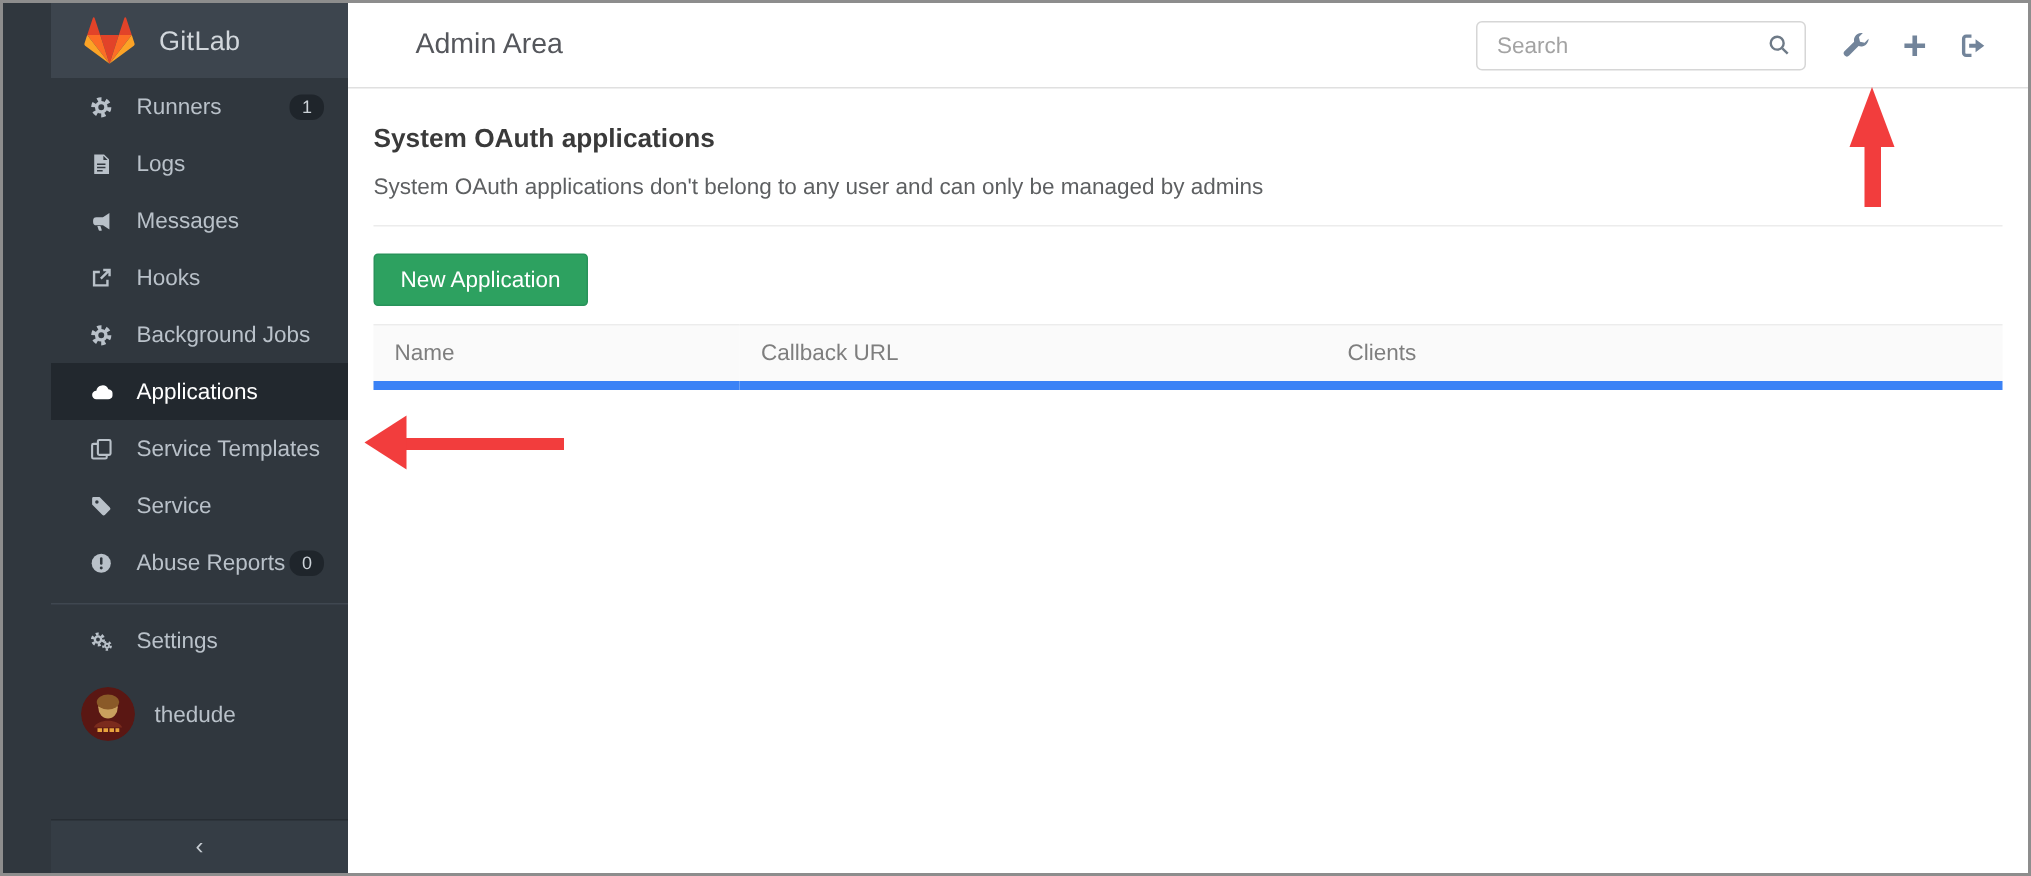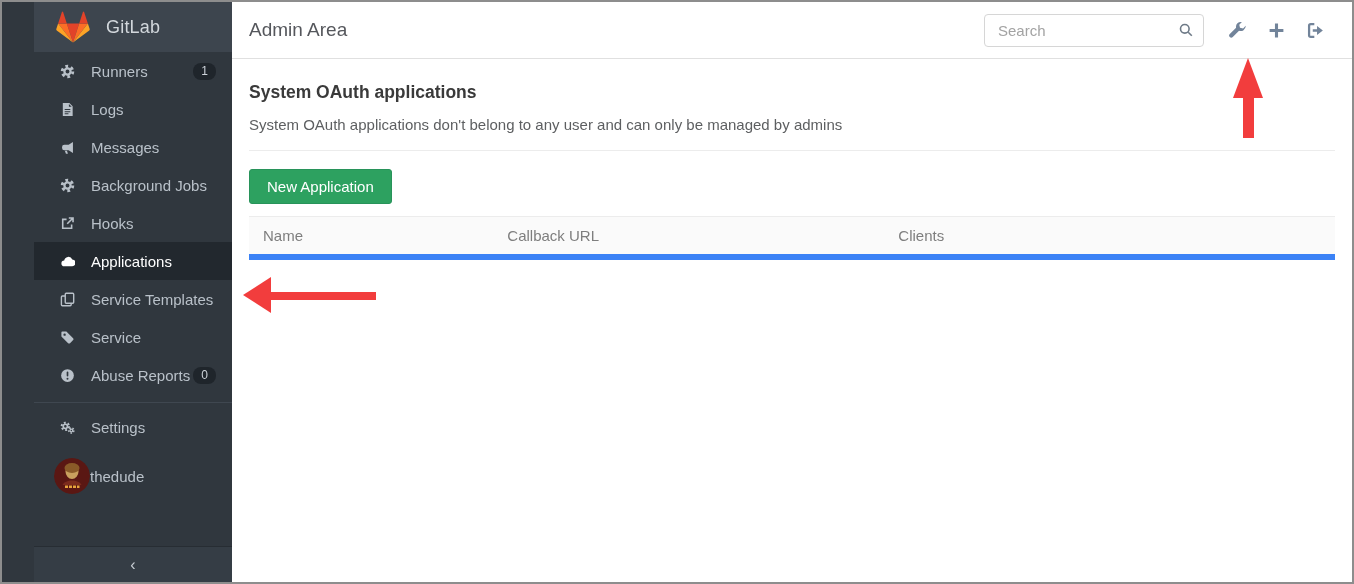--- a/index.html
+++ b/index.html
@@ -17,27 +17,27 @@
   .nav-item{height:38px;display:flex;align-items:center;padding:0 16px 0 24px;cursor:pointer;text-decoration:none;color:#b9c1c9;}
   .nav-item.active{background:#22282e;color:#ffffff;}
   .nav-icon{width:18px;display:flex;justify-content:center;align-items:center;flex:none;}
   .nav-icon svg{width:15px;height:15px;}
   .nav-label{margin-left:15px;white-space:nowrap;}
   .badge{margin-left:auto;background:#1f252b;color:#ccd2d8;font-size:12px;line-height:17px;padding:0 8px;border-radius:8px;}
   .settings-section{border-top:1px solid #3f4750;margin-top:8px;padding-top:5px;flex:none;}
   .user-item{height:60px;display:flex;align-items:center;padding:0 16px 0 20px;cursor:pointer;}
   .avatar{width:36px;height:36px;border-radius:50%;overflow:hidden;flex:none;}
   .avatar svg{width:36px;height:36px;display:block;}
-  .user-name{}
+  .user-name{margin-left:13px;}
   .collapse-bar{margin-top:auto;height:36px;background:#353d45;border-top:1px solid #272d33;display:flex;align-items:center;justify-content:center;color:#c6ccd2;font-size:16px;cursor:pointer;flex:none;}
 
   
   .main{flex:1;display:flex;flex-direction:column;min-width:0;background:#fff;}
   .top-header{height:57px;border-bottom:1px solid #e0e0e0;display:flex;align-items:center;padding:0 17px;flex:none;}
-  .page-title{font-size:19px;color:#55575c;}
+  .page-title{font-size:19px;color:#55575c;margin-left:28px;}
   .header-right{margin-left:auto;display:flex;align-items:center;}
   .search-box{width:220px;height:33px;border:1px solid #d6d6d6;border-radius:4px;display:flex;align-items:center;padding:0 9px 0 11px;}
   .search-box input{border:none;outline:none;flex:1;font-size:15px;font-family:inherit;color:#1d4ed8;min-width:0;background:transparent;}
   .search-box input::placeholder{color:#a3a3a3;}
   .search-glyph{color:#6e7a87;display:flex;}
   .header-icons{display:flex;align-items:center;margin-left:14px;}
   .icon-btn{width:39px;height:30px;display:flex;align-items:center;justify-content:center;color:#72849a;cursor:pointer;}
   .icon-btn svg{width:19px;height:19px;}
 
   .content{padding:0 17px;}
@@ -103,35 +103,35 @@
         <span class="nav-icon">
           <svg viewBox="0 0 16 16" fill="currentColor">
               <path d="M13.8 2.2v11.6l-4.6-2.9H4.6A2.4 2.4 0 0 1 2.2 8.5v-1a2.4 2.4 0 0 1 2.4-2.4h4.6z"></path>
               <path d="M5.2 11.4l.9 2.7a.8.8 0 0 0 .8.6h.9a.5.5 0 0 0 .5-.7l-.9-2.6z"></path>
             </svg>
         </span>
         <span class="nav-label">Messages</span>
       </a>
       <a class="nav-item">
         <span class="nav-icon">
+          <svg viewBox="0 0 16 16" fill="none" stroke="currentColor" stroke-width="1.7">
+              <path d="M7 3.6H2.9v9.5h9.5V9"></path>
+              <path d="M9.4 2.1h4.5v4.5M13.6 2.4 7.7 8.3"></path>
+            </svg>
+        </span>
+        <span class="nav-label">Hooks</span>
+      </a>
+      <a class="nav-item">
+        <span class="nav-icon">
           <svg viewBox="0 0 16 16" fill="none" stroke="currentColor">
               <circle cx="8" cy="8" r="5.6" stroke-width="3.2" stroke-dasharray="2.9 2.97"></circle>
               <circle cx="8" cy="8" r="3.3" stroke-width="2.4"></circle>
             </svg>
         </span>
         <span class="nav-label">Background Jobs</span>
-      </a>
-      <a class="nav-item">
-        <span class="nav-icon">
-          <svg viewBox="0 0 16 16" fill="none" stroke="currentColor" stroke-width="1.7">
-              <path d="M7 3.6H2.9v9.5h9.5V9"></path>
-              <path d="M9.4 2.1h4.5v4.5M13.6 2.4 7.7 8.3"></path>
-            </svg>
-        </span>
-        <span class="nav-label">Hooks</span>
       </a>
       <a class="nav-item active">
         <span class="nav-icon">
           <svg viewBox="0 0 16 16">
               <path fill="currentColor" d="M4.5 13a3 3 0 0 1 0-6 4.5 4.5 0 0 1 8.6-1.2A3.2 3.2 0 0 1 12.6 13z"></path>
             </svg>
         </span>
         <span class="nav-label">Applications</span>
       </a>
       <a class="nav-item">

